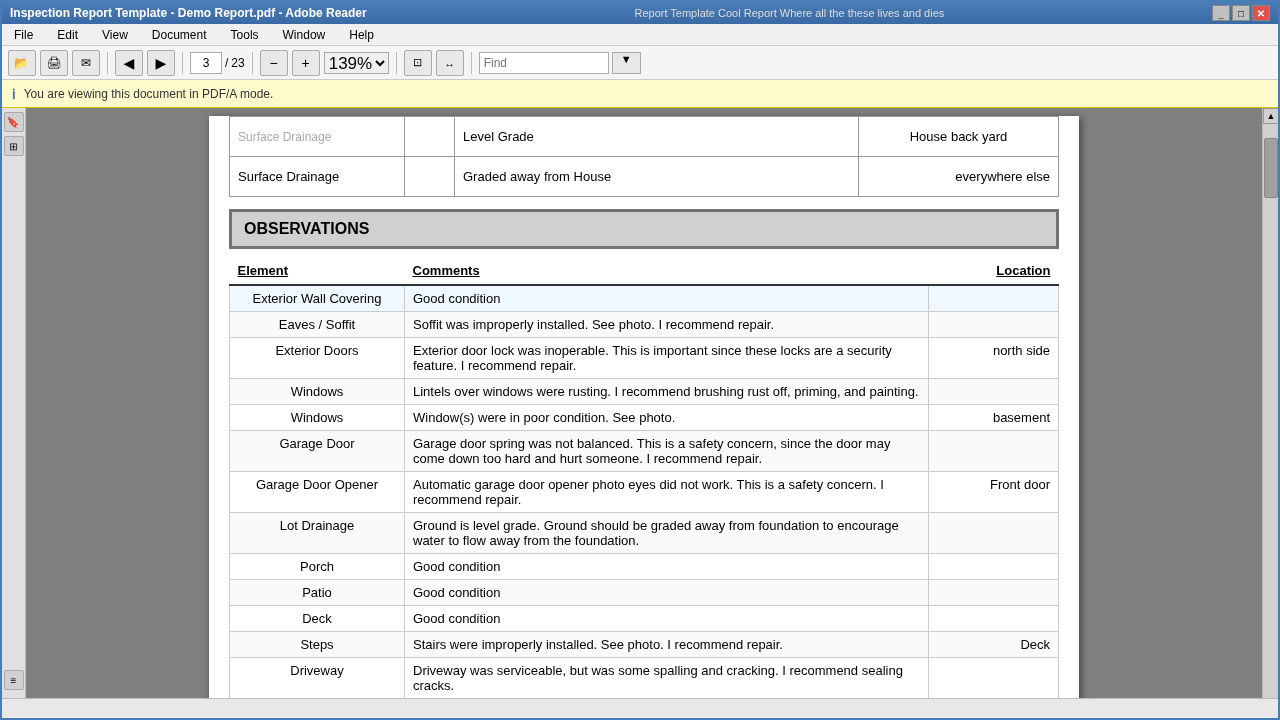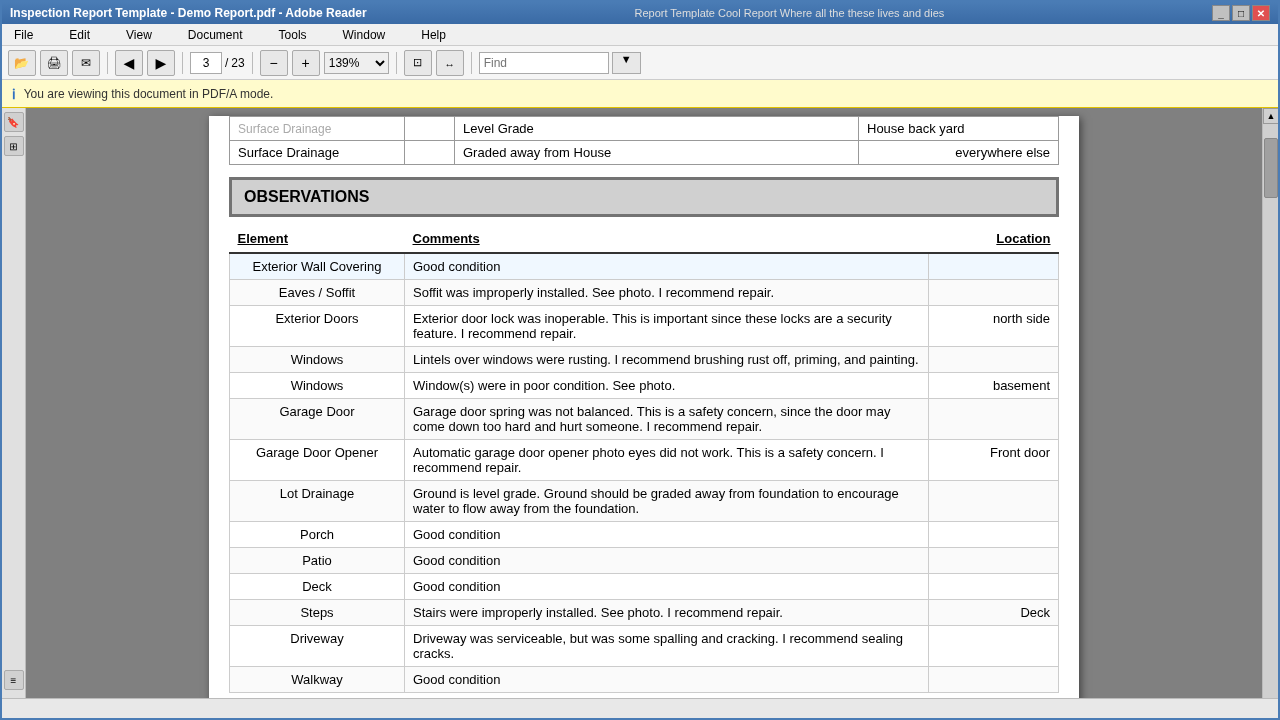--- a/index.html
+++ b/index.html
@@ -45,21 +45,21 @@
 
     
     .menu-bar {
       background: #f0f0f0;
       height: 22px;
       display: flex;
       align-items: center;
       padding: 0 4px;
       border-bottom: 1px solid #ccc;
       font-size: 12px;
-      gap: 20px;
+      gap: 8px;
     }
     .menu-item {
       padding: 2px 8px;
       cursor: pointer;
     }
 
     
     .toolbar {
       background: #f5f5f5;
       height: 34px;
@@ -97,21 +97,21 @@
       width: 32px;
       height: 22px;
       border: 1px solid #aaa;
       text-align: center;
       font-size: 12px;
     }
     .zoom-select {
       width: 65px;
       height: 22px;
       border: 1px solid #aaa;
-      font-size: 12px;
+      font-size: 17px;
     }
     .find-box {
       display: flex;
       align-items: center;
       gap: 3px;
     }
     .find-input {
       width: 130px;
       height: 22px;
       border: 1px solid #aaa;
@@ -232,21 +232,21 @@
 
     
     .top-table {
       width: 100%;
       border-collapse: collapse;
       margin-bottom: 12px;
       font-size: 13px;
     }
     .top-table td {
       border: 1px solid #999;
-      padding: 4px 8px;
+      padding: 12px 8px;
     }
 
     .section-header {
       background: #d0d0d0;
       padding: 8px 12px;
       font-size: 16px;
       font-weight: bold;
       border: 3px solid #737373;
       margin-bottom: 8px;
     }
@@ -391,21 +391,21 @@
 
     <div class="doc-area">
       <div class="pdf-page">
 
         <table class="top-table">
           <tbody>
             <tr>
               <td style="width:175px; color:#aaa; font-size:12px;">Surface Drainage</td>
               <td style="width:50px;"></td>
               <td>Level Grade</td>
-              <td style="width:200px; text-align:left;">House back yard</td>
+              <td style="width:200px; text-align:center;">House back yard</td>
             </tr>
             <tr>
               <td style="width:175px;">Surface Drainage</td>
               <td></td>
               <td>Graded away from House</td>
               <td style="width:200px; text-align:right;">everywhere else</td>
             </tr>
           </tbody>
         </table>
 

